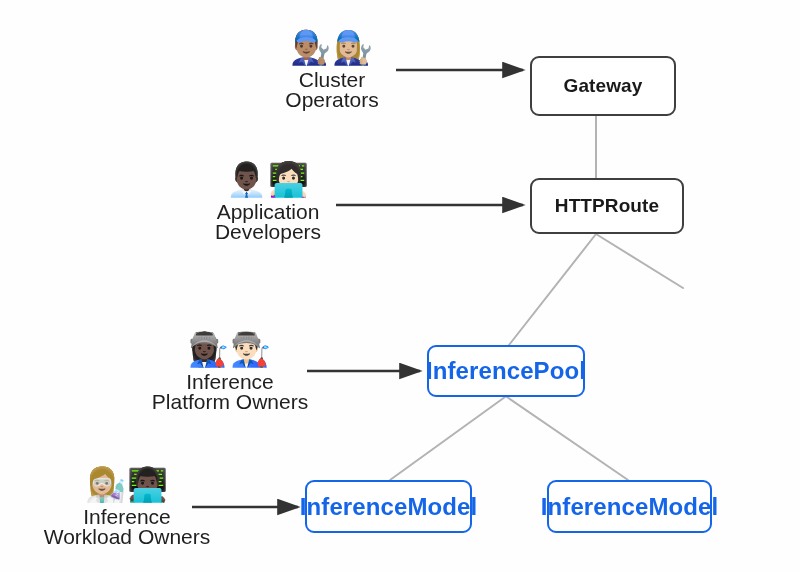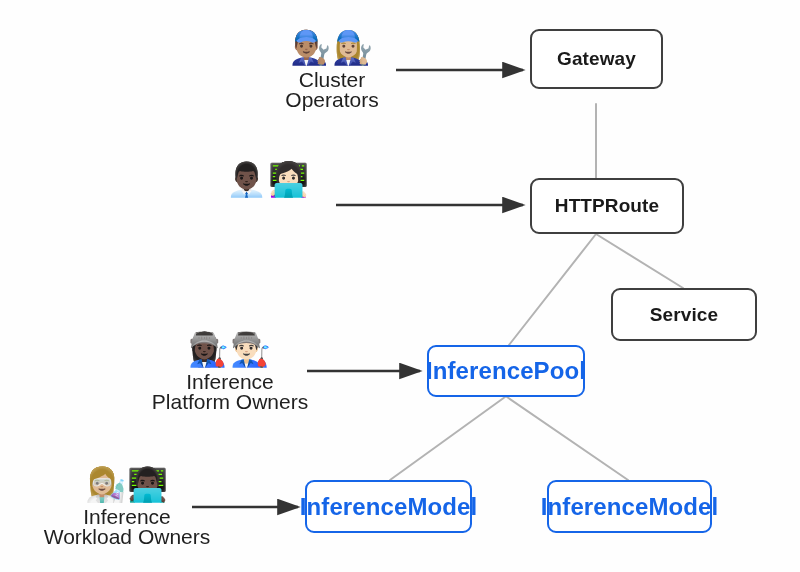--- a/index.html
+++ b/index.html
@@ -47,21 +47,21 @@
     border: 2.2px solid #3f3f3f;
     color: #1a1a1a;
     font-size: 19px;
   }
   .node.inference-style {
     border: 2.4px solid #1565e8;
     color: #1565e8;
     font-size: 24px;
   }
 
-  #node-gateway     { left: 530px; top: 29px;  width: 133px; height: 60px; align-items: center; }
+  #node-gateway     { left: 530px; top: 56px;  width: 146px; height: 60px; align-items: center; }
   #node-httproute   { left: 530px; top: 178px; width: 154px; height: 56px; }
   #node-service     { left: 611px; top: 288px; width: 146px; height: 53px; }
   #node-inferencepool { left: 427px; top: 345px; width: 158px; height: 52px; }
   #node-inferencemodel-1 { left: 305px; top: 480px; width: 167px; height: 53px; }
   #node-inferencemodel-2 { left: 547px; top: 480px; width: 165px; height: 53px; }
 
   
   .persona {
     position: absolute;
     display: flex;
@@ -119,23 +119,20 @@
   </svg>
 
   <div class="node gateway-style" id="node-gateway">
     <span>Gateway</span>
   </div>
 
   <div class="node gateway-style" id="node-httproute">
     <span>HTTPRoute</span>
   </div>
 
-  <div class="node gateway-style" id="node-service">
-    <span>Service</span>
-  </div>
 
   <div class="node inference-style" id="node-inferencepool">
     <span>InferencePool</span>
   </div>
 
   <div class="node inference-style" id="node-inferencemodel-1">
     <span>InferenceModel</span>
   </div>
 
   <div class="node inference-style" id="node-inferencemodel-2">
@@ -143,20 +140,22 @@
   </div>
 
   <div class="persona" id="persona-cluster-operators">
     <div class="persona-emojis">👨🏽‍🔧👩🏼‍🔧</div>
     <div class="persona-label">Cluster
 Operators</div>
   </div>
 
   <div class="persona" id="persona-application-developers">
     <div class="persona-emojis">👨🏿‍💼👩🏻‍💻</div>
+    <div class="persona-label">Application
+Developers</div>
   </div>
 
   <div class="persona" id="persona-inference-platform-owners">
     <div class="persona-emojis">👩🏿‍🏭👨🏻‍🏭</div>
     <div class="persona-label">Inference
 Platform Owners</div>
   </div>
 
   <div class="persona" id="persona-inference-workload-owners">
     <div class="persona-emojis">👩🏼‍🔬👨🏿‍💻</div>

